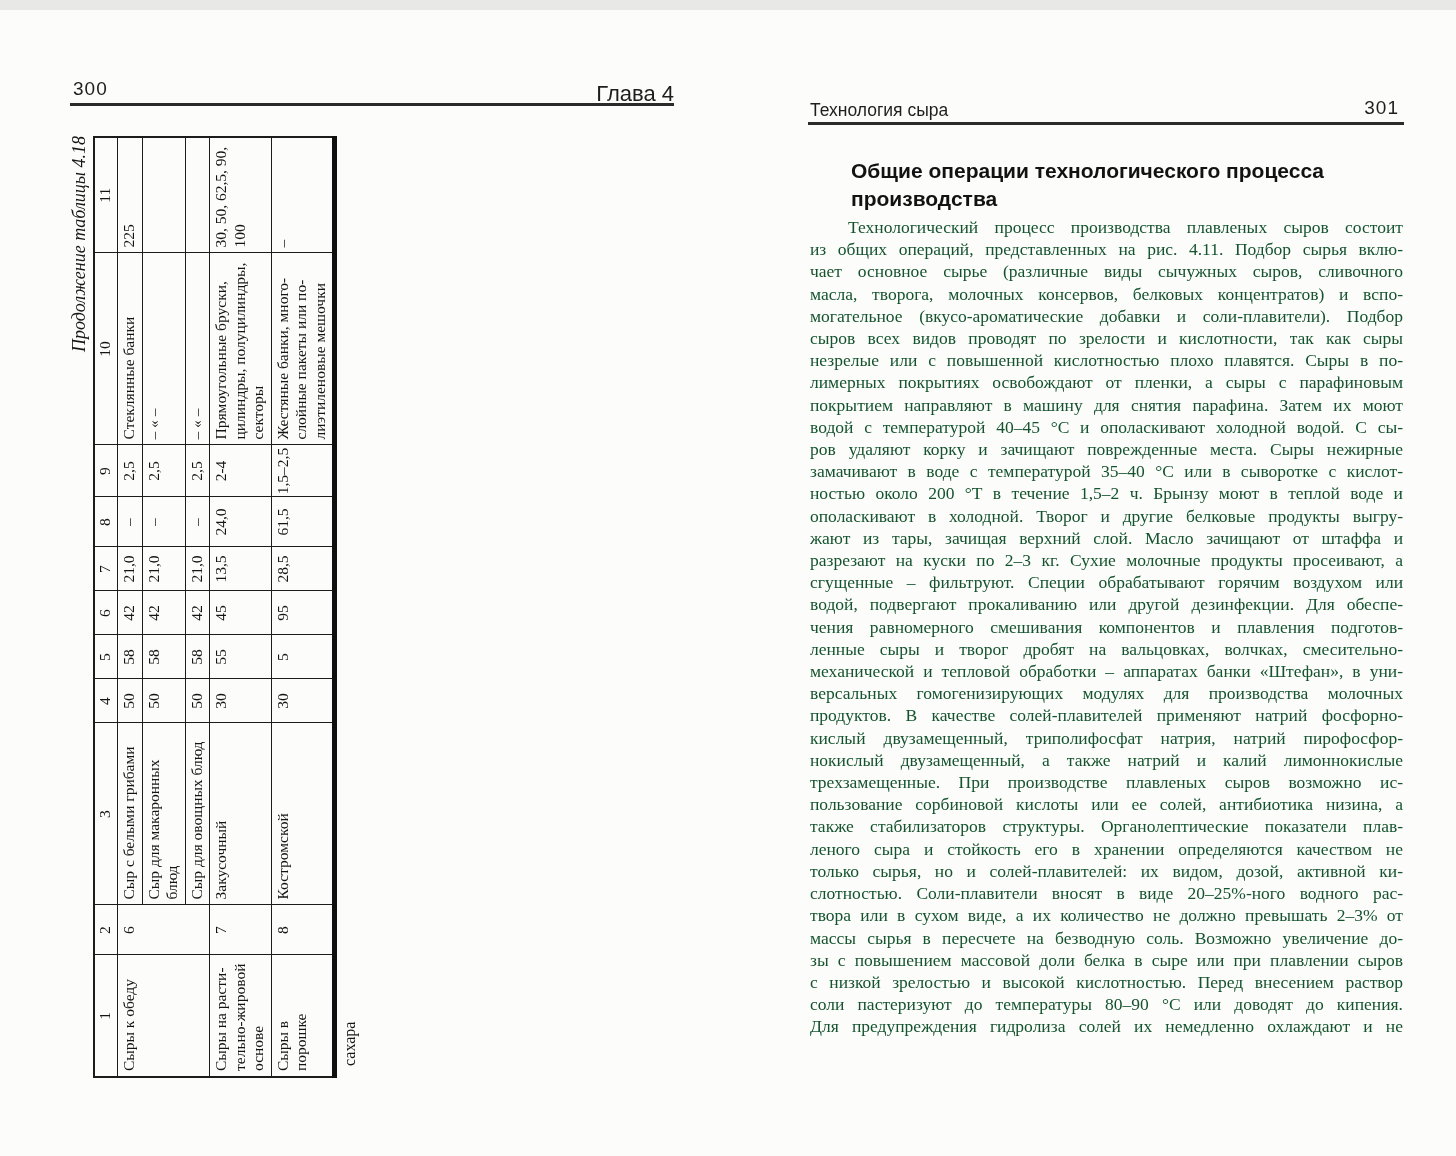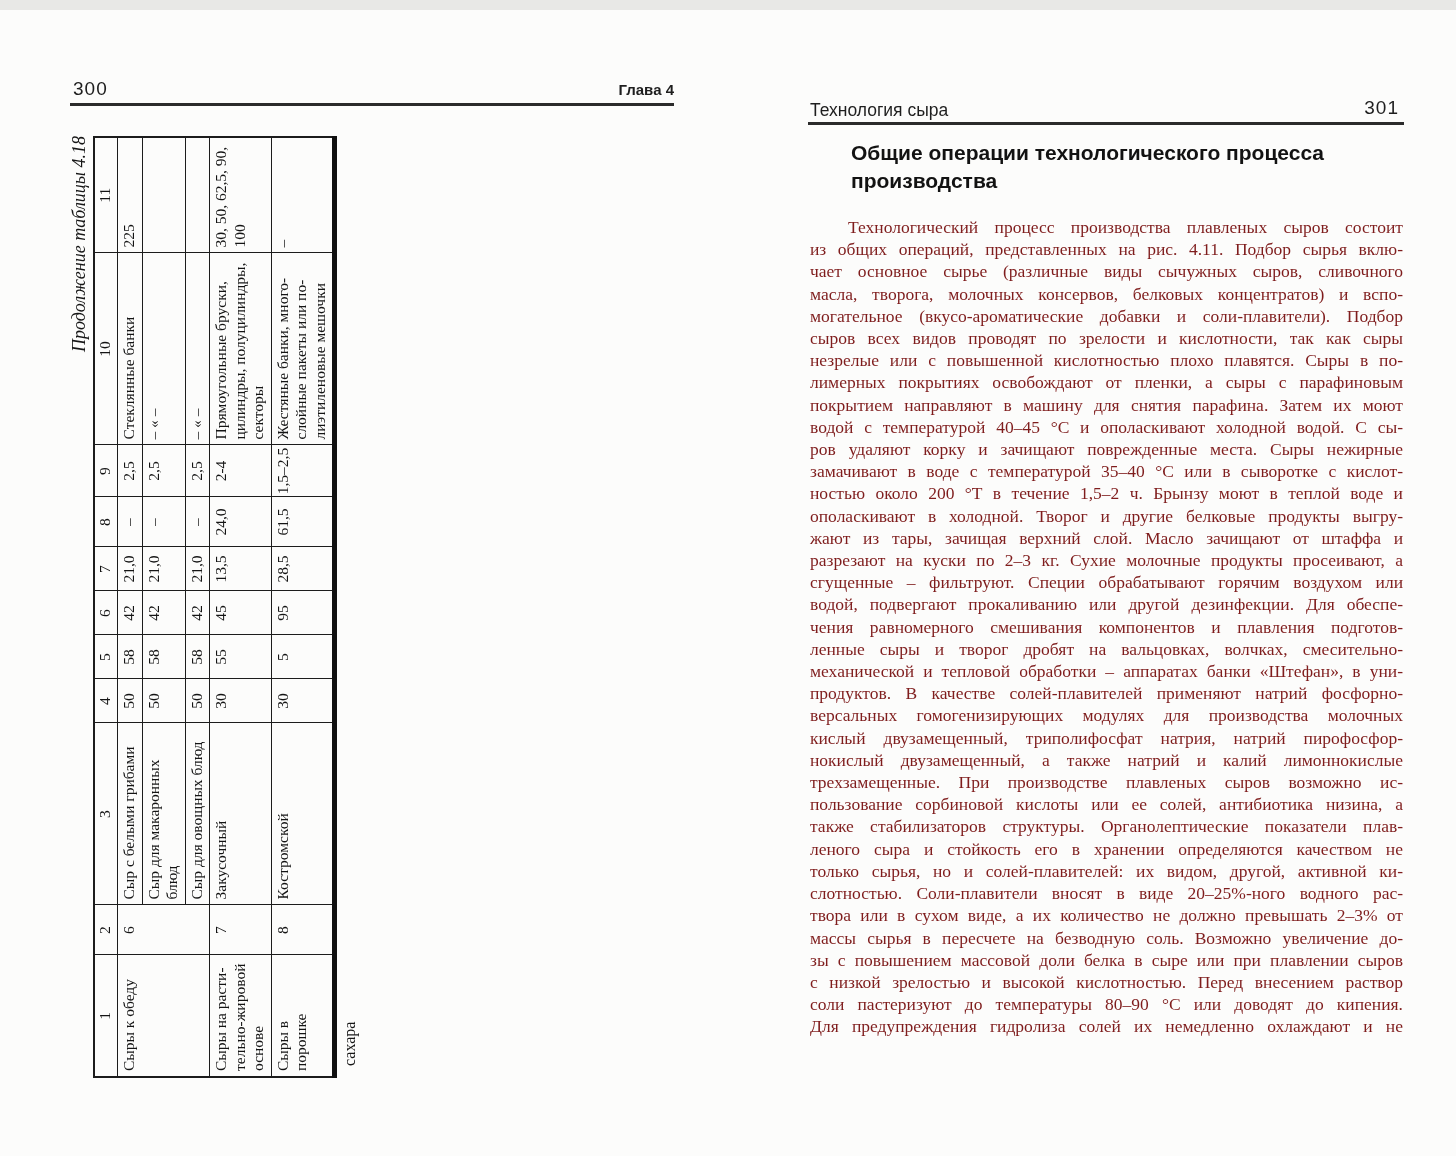--- a/index.html
+++ b/index.html
@@ -5,21 +5,21 @@
   html,body { margin:0; padding:0; }
   body { background:#e8e8e6; }
   .canvas {
     position:relative; width:1456px; height:1156px; margin:10px auto;
     background:#fcfcfb; overflow:hidden;
     font-family:"Liberation Serif", serif; color:#1a1a1a;
   }
   
   .rh { position:absolute; font-family:"Liberation Sans", sans-serif; color:#1e1e1e; }
   .pagenum-left  { left:73px;  top:68px;  font-size:19px; letter-spacing:1px; }
-  .chapter-head  { right:782px; top:71px; font-size:15px;font-weight:bold; }
+  .chapter-head  { right:782px; top:71px; font-size:22px; }
   .tech-head     { left:810px; top:90px;  font-size:17.5px; }
   .pagenum-right { right:57px; top:87px;  font-size:19px; letter-spacing:1px; }
   .rule { position:absolute; background:#2b2b2b; height:3px; }
   .rule-left  { left:70px;  top:93px;  width:604px; }
   .rule-right { left:808px; top:112px; width:596px; }
 
   
   .rot-block {
     position:absolute; left:68px; top:118px; width:950px;
     transform: rotate(-90deg) translateX(-950px);
@@ -40,28 +40,28 @@
     padding:2px 5px 3px 5px; vertical-align:top; text-align:left;
     overflow:hidden; color:#141414;
   }
   .dtable tr.hdr th { text-align:center; height:20px; padding:1px 2px; }
   .dtable td.num { text-align:center; padding-left:1px; padding-right:1px; }
   .dtable tr:last-child td { border-bottom:5px solid #101010; }
   .tbl-footnote { font-size:16px; padding:4px 0 0 12px; color:#161616; }
 
   
   .heading {
-    position:absolute; left:851px; top:129px; width:560px;
+    position:absolute; left:851px; top:147px; width:560px;
     font-family:"Liberation Sans", sans-serif; font-weight:bold;
     font-size:21px; line-height:28px; color:#121212;
   }
   .bodytext { position:absolute; left:810px; top:206px; width:593px; }
   .jline {
     font-family:"Liberation Serif", serif;
-    font-size:17.5px; line-height:22.2px; color:#7f1d1d;
+    font-size:17.5px; line-height:22.2px; color:#14532d;
     text-align:justify; text-align-last:justify;
   }
   .jline.first { text-indent:38px; }
   .jline.last  { text-align-last:left; }
 </style>
 </head>
 <body>
 
 <div class="canvas">
 
@@ -189,29 +189,29 @@
       <div class="jline">замачивают в воде с температурой 35–40 °С или в сыворотке с кислот-</div>
       <div class="jline">ностью около 200 °Т в течение 1,5–2 ч. Брынзу моют в теплой воде и</div>
       <div class="jline">ополаскивают в холодной. Творог и другие белковые продукты выгру-</div>
       <div class="jline">жают из тары, зачищая верхний слой. Масло зачищают от штаффа и</div>
       <div class="jline">разрезают на куски по 2–3 кг. Сухие молочные продукты просеивают, а</div>
       <div class="jline">сгущенные – фильтруют. Специи обрабатывают горячим воздухом или</div>
       <div class="jline">водой, подвергают прокаливанию или другой дезинфекции. Для обеспе-</div>
       <div class="jline">чения равномерного смешивания компонентов и плавления подготов-</div>
       <div class="jline">ленные сыры и творог дробят на вальцовках, волчках, смесительно-</div>
       <div class="jline">механической и тепловой обработки – аппаратах банки «Штефан», в уни-</div>
+      <div class="jline">версальных гомогенизирующих модулях для производства молочных</div>
       <div class="jline">продуктов. В качестве солей-плавителей применяют натрий фосфорно-</div>
-      <div class="jline">версальных гомогенизирующих модулях для производства молочных</div>
       <div class="jline">кислый двузамещенный, триполифосфат натрия, натрий пирофосфор-</div>
       <div class="jline">нокислый двузамещенный, а также натрий и калий лимоннокислые</div>
       <div class="jline">трехзамещенные. При производстве плавленых сыров возможно ис-</div>
       <div class="jline">пользование сорбиновой кислоты или ее солей, антибиотика низина, а</div>
       <div class="jline">также стабилизаторов структуры. Органолептические показатели плав-</div>
       <div class="jline">леного сыра и стойкость его в хранении определяются качеством не</div>
-      <div class="jline">только сырья, но и солей-плавителей: их видом, другой, активной ки-</div>
+      <div class="jline">только сырья, но и солей-плавителей: их видом, дозой, активной ки-</div>
       <div class="jline">слотностью. Соли-плавители вносят в виде 20–25%-ного водного рас-</div>
       <div class="jline">твора или в сухом виде, а их количество не должно превышать 2–3% от</div>
       <div class="jline">массы сырья в пересчете на безводную соль. Возможно увеличение до-</div>
       <div class="jline">зы с повышением массовой доли белка в сыре или при плавлении сыров</div>
       <div class="jline">с низкой зрелостью и высокой кислотностью. Перед внесением раствор</div>
       <div class="jline">соли пастеризуют до температуры 80–90 °С или доводят до кипения.</div>
       <div class="jline">Для предупреждения гидролиза солей их немедленно охлаждают и не</div>
     </div>
 
 </div>

